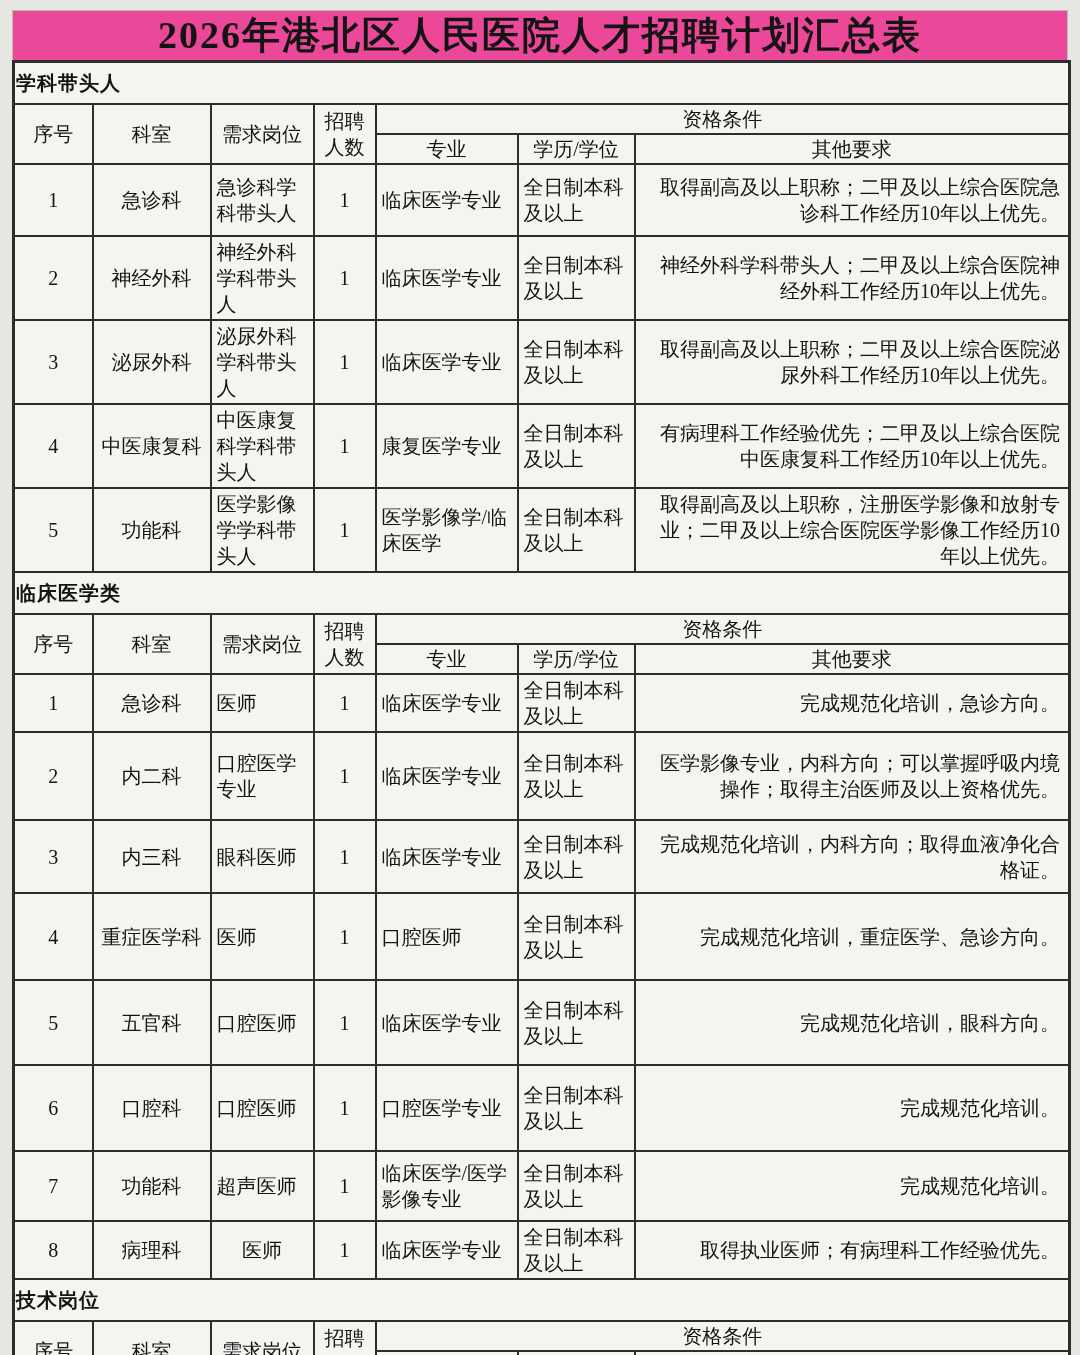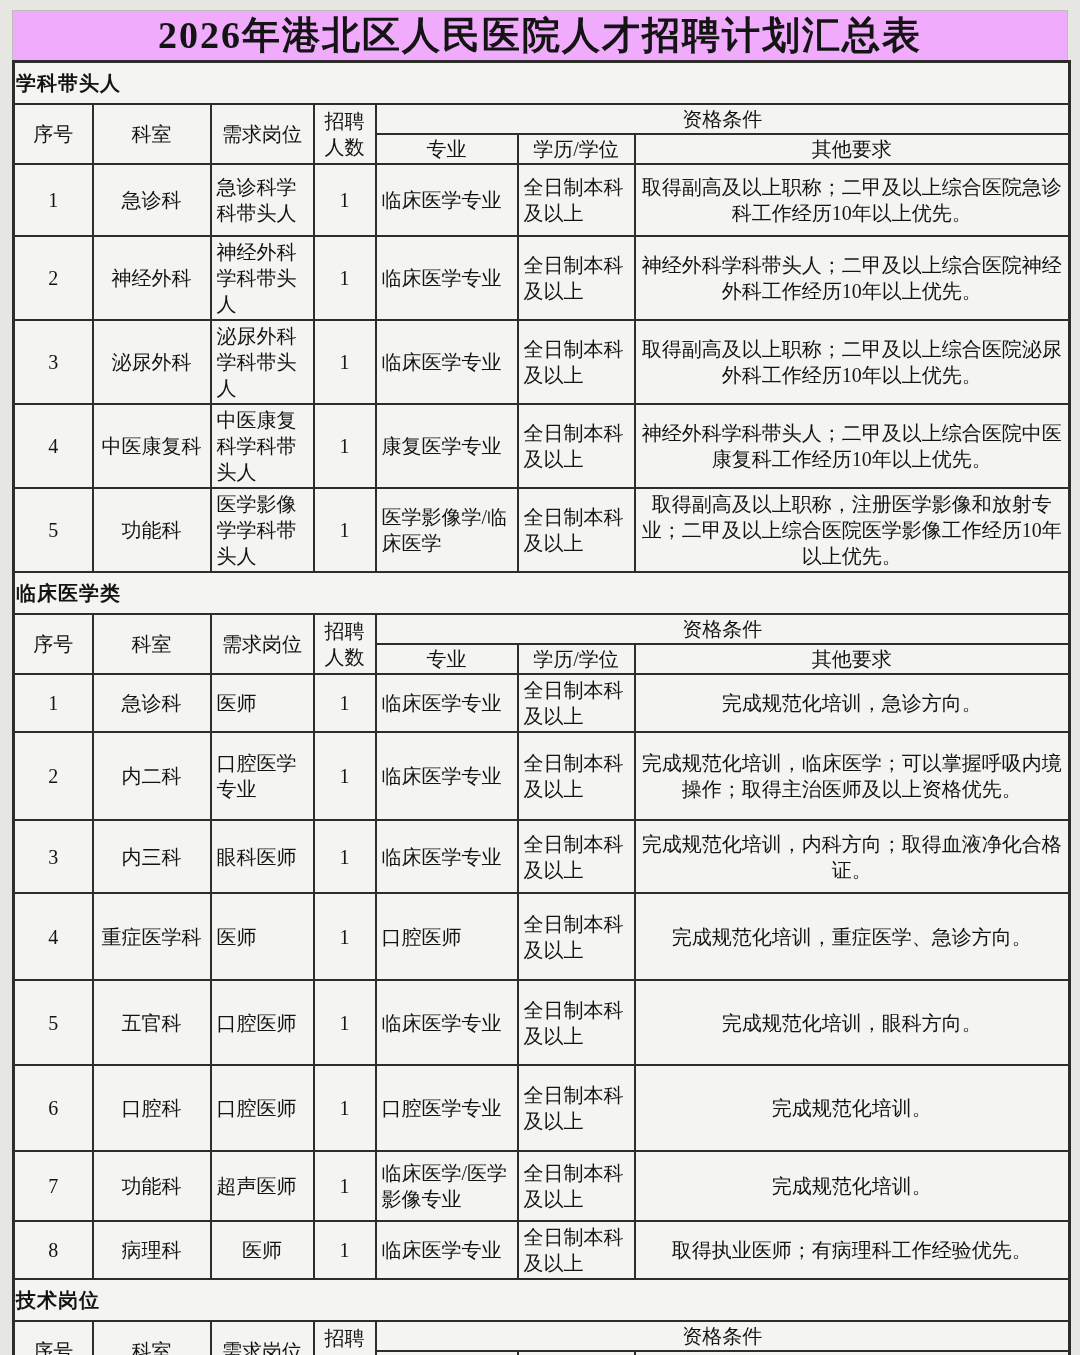--- a/index.html
+++ b/index.html
@@ -8,21 +8,21 @@
     background:#e6e6e3;
     font-family:"Liberation Serif","DejaVu Serif",serif;
     color:#141414;
     position:relative;
     overflow:hidden;
   }
   .page{position:absolute;left:12px;top:10px;width:1056px;}
   .title-box{
     box-sizing:border-box;width:1056px;height:50px;
     border:1px solid #bdbdb8;border-bottom:none;
-    background:#f0abfc;
+    background:#ec4899;
     display:flex;align-items:center;justify-content:center;
     font-size:38px;font-weight:bold;letter-spacing:2px;
     white-space:nowrap;
   }
   table.main{
     border-collapse:collapse;table-layout:fixed;
     width:1056px;background:#f4f4f1;
     border:3px solid #2d2d2b;
   }
   table.main td{
@@ -31,21 +31,21 @@
     vertical-align:middle;
     overflow:hidden;
   }
   td.band{
     font-size:29px;font-weight:bold;
     letter-spacing:1px;
   }
   td.hc{text-align:center;font-size:20px;padding:1px 2px;}
   td.c{text-align:center;padding:1px 2px;}
   td.l{text-align:left;padding:2px 5px;}
-  td.lw{text-align:center;padding:2px 2px;}
+  td.lw{text-align:right;padding:2px 8px;}
 </style>
 </head>
 <body>
 
 <div class="page">
   <div class="title-box">2026年港北区人民医院人才招聘计划汇总表</div>
   <table class="main">
     <colgroup>
       <col style="width:79px">
       <col style="width:118px">
@@ -98,21 +98,21 @@
           <td class="l">全日制本科及以上</td>
           <td class="lw">取得副高及以上职称；二甲及以上综合医院泌尿外科工作经历10年以上优先。</td>
         </tr>
         <tr style="height: 79px;">
           <td class="c">4</td>
           <td class="c">中医康复科</td>
           <td class="l">中医康复科学科带头人</td>
           <td class="c">1</td>
           <td class="l">康复医学专业</td>
           <td class="l">全日制本科及以上</td>
-          <td class="lw">神经外科学科带头人；二甲及以上综合医院中医康复科工作经历10年以上优先。</td>
+          <td class="lw">有病理科工作经验优先；二甲及以上综合医院中医康复科工作经历10年以上优先。</td>
         </tr>
         <tr style="height: 78px;">
           <td class="c">5</td>
           <td class="c">功能科</td>
           <td class="l">医学影像学学科带头人</td>
           <td class="c">1</td>
           <td class="l">医学影像学/临床医学</td>
           <td class="l">全日制本科及以上</td>
           <td class="lw">取得副高及以上职称，注册医学影像和放射专业；二甲及以上综合医院医学影像工作经历10年以上优先。</td>
         </tr>
@@ -140,21 +140,21 @@
           <td class="l">全日制本科及以上</td>
           <td class="lw">完成规范化培训，急诊方向。</td>
         </tr>
         <tr style="height: 88px;">
           <td class="c">2</td>
           <td class="c">内二科</td>
           <td class="l">口腔医学专业</td>
           <td class="c">1</td>
           <td class="l">临床医学专业</td>
           <td class="l">全日制本科及以上</td>
-          <td class="lw">完成规范化培训，临床医学；可以掌握呼吸内境操作；取得主治医师及以上资格优先。</td>
+          <td class="lw">医学影像专业，内科方向；可以掌握呼吸内境操作；取得主治医师及以上资格优先。</td>
         </tr>
         <tr style="height: 73px;">
           <td class="c">3</td>
           <td class="c">内三科</td>
           <td class="l">眼科医师</td>
           <td class="c">1</td>
           <td class="l">临床医学专业</td>
           <td class="l">全日制本科及以上</td>
           <td class="lw">完成规范化培训，内科方向；取得血液净化合格证。</td>
         </tr>

